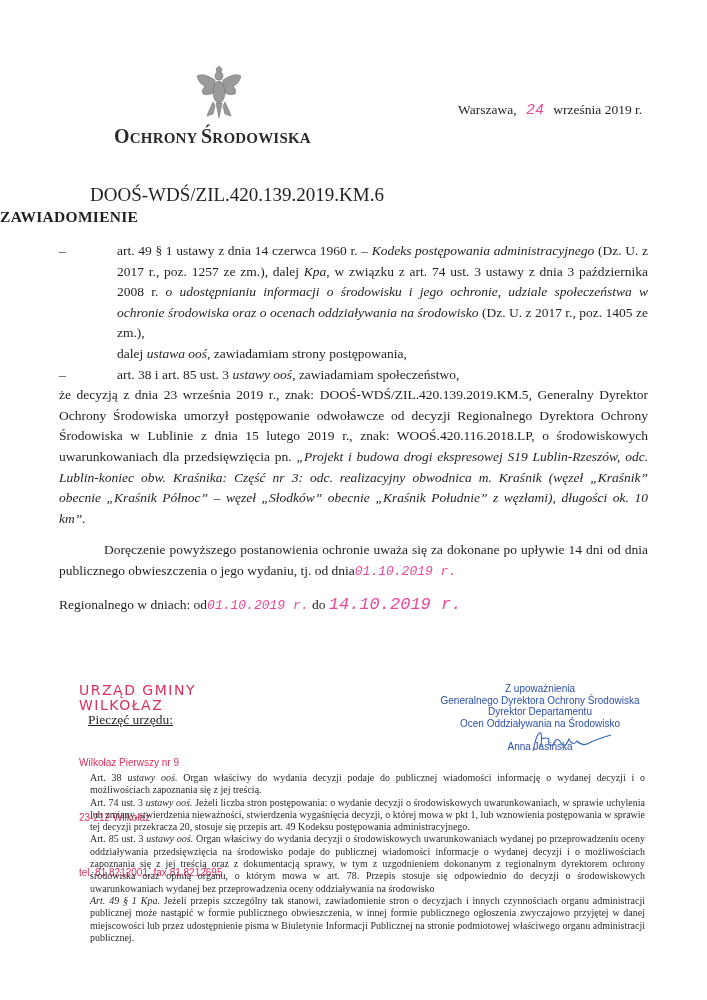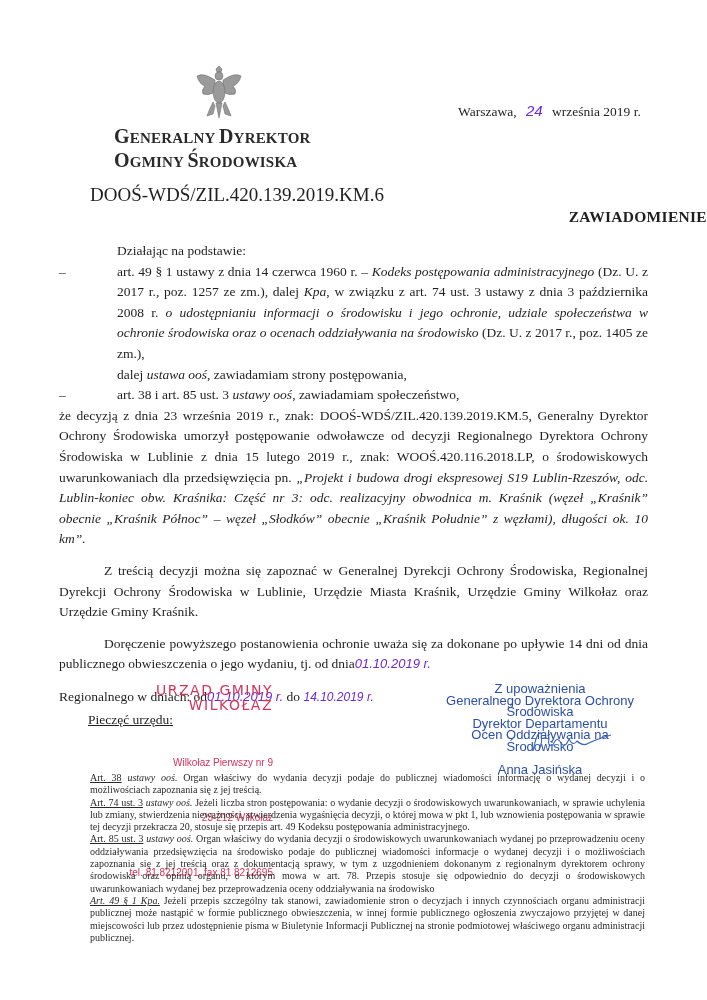--- a/index.html
+++ b/index.html
@@ -1,41 +1,41 @@
 <!DOCTYPE html>
 <html><head>
 <meta charset="utf-8">
 <style>
   html, body { margin: 0; padding: 0; background: #ffffff; }
   body { width: 707px; height: 1000px; position: relative; overflow: hidden;
          font-family: "Liberation Serif", "DejaVu Serif", serif; color: #1f1f1f; }
   .abs { position: absolute; }
   .eagle { left: 193px; top: 62px; width: 52px; height: 60px; }
   .date { left: 458px; top: 102px; font-size: 13.5px; white-space: nowrap; }
-  .hand { font-family: Liberation Sans, sans-serif; font-style: italic; color: #6d28d9; }
+  .hand { font-family: Liberation Mono, monospace; font-style: italic; color: #ec4899; }
   .org { left: 114px; top: 125px; font-size: 20px; font-weight: bold; line-height: 22px; letter-spacing: 0.2px; color: #2a2a2a; }
   .org .big { font-size: 20px; }
   .org .sm { font-size: 15px; }
   .sign { left: 90px; top: 184px; font-size: 19px; }
-  .title { left: 0; width: 707px; top: 208px; text-align: right; font-size: 15.5px; font-weight: bold; letter-spacing: 0.3px; }
+  .title { left: 0; width: 707px; top: 208px; text-align: left; font-size: 15.5px; font-weight: bold; letter-spacing: 0.3px; }
   .body { left: 90px; width: 558px; font-size: 13.5px; line-height: 20.6px; text-align: justify; }
   .it { font-style: italic; }
   .b { font-weight: normal; }
   .dash-row { display: flex; }
   .dash { width: 31px; flex: 0 0 31px; }
   .indent { text-indent: 45px; }
-  .stamp { left: 93px; top: 683px; width: 180px; text-align: right; color: #d6335a; font-family: "DejaVu Sans", sans-serif; }
+  .stamp { left: 79px; top: 683px; width: 180px; text-align: left; color: #d6335a; font-family: "DejaVu Sans", sans-serif; }
   .stamp .s1 { font-size: 14px; letter-spacing: 1.5px; line-height: 15px; }
   .stamp .s2 { font-size: 10px; line-height: 11px; font-family: "Liberation Sans", sans-serif; margin-top: 44px; }
   .pieczec { left: 88px; top: 712px; font-size: 13.5px; text-decoration: underline; }
-  .auth { left: 440px; top: 683px; width: 200px; text-align: center; color: #2b4fa8; font-family: "Liberation Sans", sans-serif; font-size: 13px; line-height: 11.5px; }
+  .auth { left: 440px; top: 683px; width: 200px; text-align: center; color: #2b4fa8; font-family: "Liberation Sans", sans-serif; font-size: 10px; line-height: 11.5px; }
   .sigscribble { left: 527px; top: 727px; }
   .foot { left: 90px; width: 555px; top: 772px; font-size: 10px; line-height: 12.3px; text-align: justify; color: #2a2a2a; }
   .foot p { margin: 0; }
-  .u { text-decoration: underline; }
+  .u { }
 </style>
 </head>
 <body>
 
 <div class="abs eagle">
   <svg width="52" height="60" viewBox="0 0 52 60">
     <g fill="#9a9a9a" stroke="#6f6f6f" stroke-width="0.6">
       <path d="M26 4 l3 3 l-1 3 h-4 l-1 -3 z"></path>
       <ellipse cx="26" cy="14" rx="4" ry="4"></ellipse>
       <path d="M22 18 Q10 10 4 14 Q6 22 12 24 Q8 28 10 32 Q16 34 22 30 Z"></path>
@@ -49,63 +49,58 @@
 </div>
 
 <div class="abs date">
   <span>Warszawa,</span>
   <span class="hand" style="font-size:15px;margin:0 6px 0 6px;">24</span>
   <span>września 2019 r.</span>
 </div>
 
 <div class="abs org">
   <div>
-    <span class="big">G</span><span class="sm">ENERALNY </span><span class="big">D</span><span class="sm">YREKTOR</span>
-  </div>
-  <div>
-    <span class="big">O</span><span class="sm">GMINY </span><span class="big">Ś</span><span class="sm">RODOWISKA</span>
+    <span class="big">O</span><span class="sm">CHRONY </span><span class="big">Ś</span><span class="sm">RODOWISKA</span>
   </div>
 </div>
 
 <div class="abs sign">DOOŚ-WDŚ/ZIL.420.139.2019.KM.6</div>
 
 <div class="abs title">ZAWIADOMIENIE</div>
 
 <div class="abs body" style="top:241px;">
-  <div style="padding-left:27px;">Działając na podstawie:</div>
 
   <div class="dash-row" style="margin-left:-31px;">
     <span class="dash">–</span>
     <div style="flex:1; padding-left:27px;">
       <span>art. 49 § 1 ustawy z dnia 14 czerwca 1960 r. – </span><span class="it">Kodeks postępowania administracyjnego</span><span> (Dz. U. z 2017 r., poz. 1257 ze zm.), dalej </span><span class="it">Kpa</span><span>, w związku z art. 74 ust. 3 ustawy z dnia 3 października 2008 r. </span><span class="it">o udostępnianiu informacji o środowisku i jego ochronie, udziale społeczeństwa w ochronie środowiska oraz o ocenach oddziaływania na środowisko</span><span> (Dz. U. z 2017 r., poz. 1405 ze zm.),</span><br>
       <span>dalej </span><span class="it">ustawa ooś</span><span>, zawiadamiam </span><span class="b">strony postępowania</span><span>,</span>
     </div>
   </div>
 
   <div class="dash-row" style="margin-left:-31px;">
     <span class="dash">–</span>
     <div style="flex:1; padding-left:27px;">
       <span>art. 38 i art. 85 ust. 3 </span><span class="it">ustawy ooś</span><span>, zawiadamiam </span><span class="b">społeczeństwo</span><span>,</span>
     </div>
   </div>
 
   <div style="margin-left:-31px;">
     <span>że decyzją z dnia 23 września 2019 r., znak: DOOŚ-WDŚ/ZIL.420.139.2019.KM.5, Generalny Dyrektor Ochrony Środowiska umorzył postępowanie odwoławcze od decyzji Regionalnego Dyrektora Ochrony Środowiska w Lublinie z dnia 15 lutego 2019 r., znak: WOOŚ.420.116.2018.LP, o środowiskowych uwarunkowaniach dla przedsięwzięcia pn. </span><span class="it">„Projekt i budowa drogi ekspresowej S19 Lublin-Rzeszów, odc. Lublin-koniec obw. Kraśnika: Część nr 3: odc. realizacyjny obwodnica m. Kraśnik (węzeł „Kraśnik” obecnie „Kraśnik Północ” – węzeł „Słodków” obecnie „Kraśnik Południe” z węzłami), długości ok. 10 km”.</span>
   </div>
 
-  <div class="indent" style="margin-left:-31px; margin-top:11px;">Z treścią decyzji można się zapoznać w Generalnej Dyrekcji Ochrony Środowiska, Regionalnej Dyrekcji Ochrony Środowiska w Lublinie, Urzędzie Miasta Kraśnik, Urzędzie Gminy Wilkołaz oraz Urzędzie Gminy Kraśnik.</div>
 
   <div class="indent" style="margin-left:-31px; margin-top:11px;">
     <span>Doręczenie powyższego postanowienia </span><span class="b">ochronie</span><span> uważa się za dokonane po upływie 14 dni od dnia publicznego obwieszczenia o jego wydaniu, tj. od dnia</span><span class="hand" style="font-size:13px;">01.10.2019 r.</span>
   </div>
 
   <div style="margin-left:-31px; margin-top:12px;">
     <span>Regionalnego w dniach: od</span><span class="hand" style="font-size:13px;">01.10.2019 r.</span>
     <span>do</span>
-    <span class="hand" style="font-size:12px;">14.10.2019 r.</span>
+    <span class="hand" style="font-size:17px;">14.10.2019 r.</span>
   </div>
 </div>
 
 <div class="abs pieczec">Pieczęć urzędu:</div>
 <div class="abs stamp">
   <div class="s1">URZĄD GMINY</div>
   <div class="s1">WILKOŁAZ</div>
   <div class="s2">Wilkołaz Pierwszy nr 9</div>
   <div class="s2">23-212 Wilkołaz</div>
   <div class="s2">tel. 81 8212001, fax 81 8212695</div>

